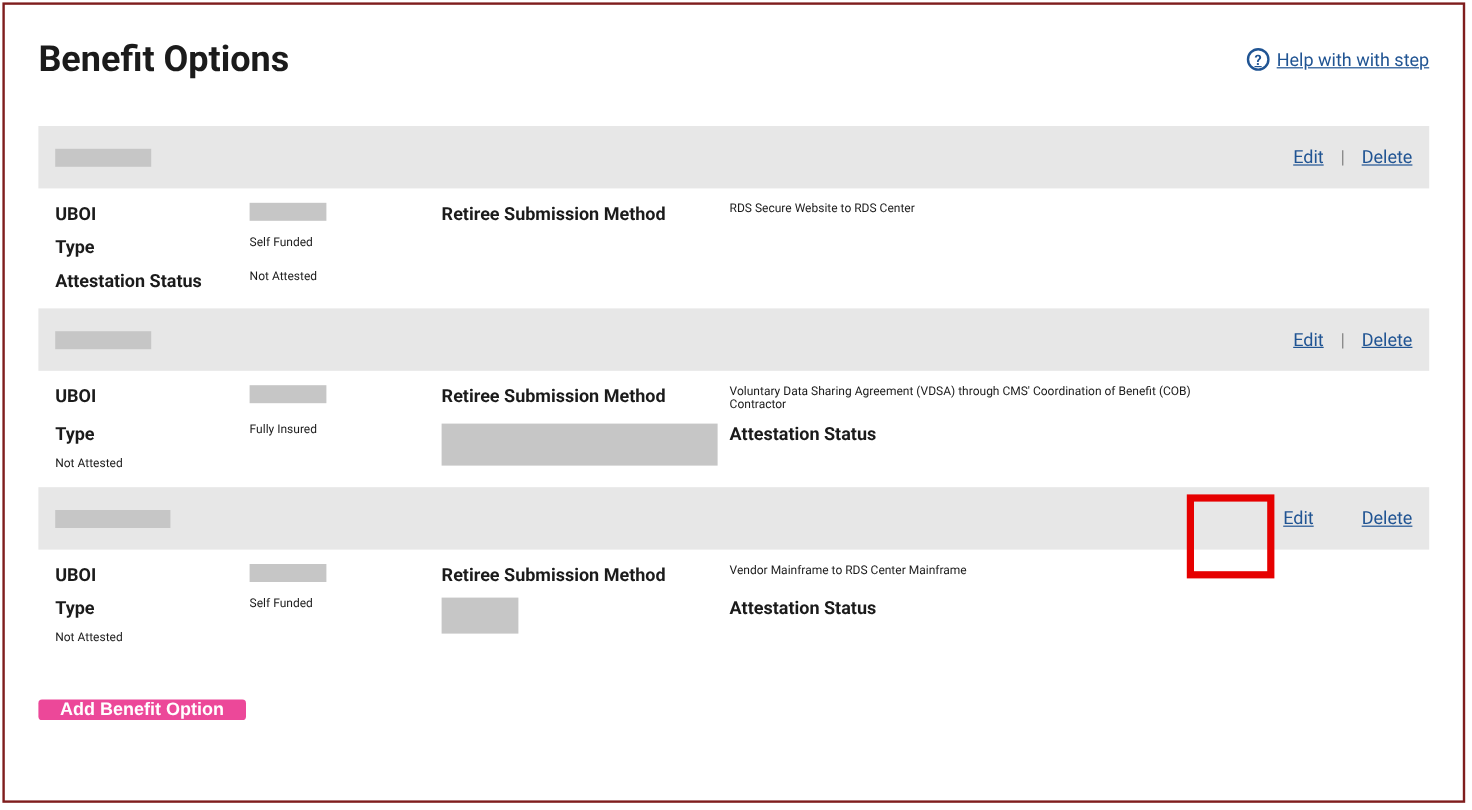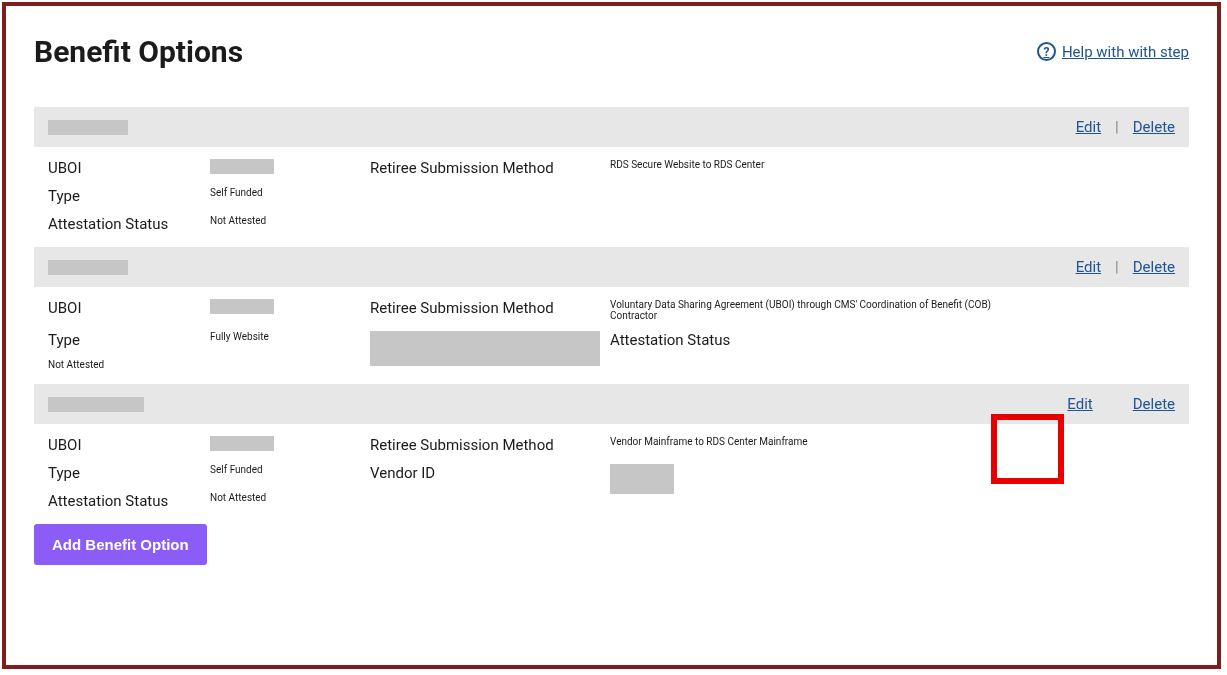--- a/index.html
+++ b/index.html
@@ -3,21 +3,21 @@
   <meta charset="utf-8">
   <style>
     * { box-sizing: border-box; margin: 0; padding: 0; }
     body {
       font-family: -apple-system, BlinkMacSystemFont, "Segoe UI", Roboto, Helvetica, Arial, sans-serif;
       background: #fff;
       color: #1b1b1b;
       padding: 2px;
     }
     .container {
-      border: 4px solid #7f1d1d;
+      border: 2px solid #7f1d1d;
       width: 1219px;
       height: 667px;
       padding: 28px 28px 28px 28px;
       position: relative;
     }
     .header-row {
       display: flex;
       justify-content: space-between;
       align-items: center;
       margin-bottom: 38px;
@@ -44,21 +44,21 @@
       display: flex;
       align-items: center;
       justify-content: center;
       font-size: 12px;
       font-weight: 700;
       color: #205493;
       flex-shrink: 0;
     }
     .option-header {
       background: #e7e7e7;
-      height: 40px;
+      height: 52px;
       display: flex;
       align-items: center;
       padding: 0 14px;
       justify-content: space-between;
     }
     .redact {
       background: #c6c6c6;
       display: inline-block;
     }
     .redact-title { width: 80px; height: 15px; }
@@ -84,37 +84,38 @@
       padding: 12px 14px 14px 14px;
     }
     .grid {
       display: grid;
       grid-template-columns: 162px 160px 240px 1fr;
       row-gap: 10px;
       column-gap: 0px;
       align-items: start;
     }
     .label {
-      font-weight: 400;
+      font-weight: 700;
       font-size: 15px;
       color: #1b1b1b;
     }
     .value {
       font-size: 10px;
       color: #1b1b1b;
     }
     .add-btn {
-      background: #8b5cf6;
+      background: #ec4899;
       color: #fff;
       border: none;
       font-weight: 700;
       font-size: 15px;
-      padding: 12px 18px;
+      padding: 0 18px;
       border-radius: 3px;
       cursor: pointer;
+      margin-top: 32px;
     }
     .highlight-box {
       position: absolute;
       border: 6px solid #e60000;
       pointer-events: none;
     }
   </style>
 </head>
 <body>
 
@@ -163,24 +164,24 @@
       <a class="action-link">Edit</a>
       <span class="divider">|</span>
       <a class="action-link">Delete</a>
     </div>
   </div>
   <div class="option-body">
     <div class="grid">
       <div class="label">UBOI</div>
       <div class="value"><span class="redact redact-val"></span></div>
       <div class="label">Retiree Submission Method</div>
-      <div class="value" style="padding-right:150px;">Voluntary Data Sharing Agreement (UBOI) through CMS' Coordination of Benefit (COB) Contractor</div>
+      <div class="value" style="padding-right:150px;">Voluntary Data Sharing Agreement (VDSA) through CMS' Coordination of Benefit (COB) Contractor</div>
 
       <div class="label">Type</div>
-      <div class="value">Fully Website</div>
+      <div class="value">Fully Insured</div>
       <div class="value" style="grid-row: span 2;"><span class="redact redact-big"></span></div>
 
       <div class="label">Attestation Status</div>
       <div class="value">Not Attested</div>
     </div>
   </div>
 
   
   <div class="option-header">
     <span class="redact redact-title-wide"></span>
@@ -192,21 +193,20 @@
   </div>
   <div class="option-body">
     <div class="grid">
       <div class="label">UBOI</div>
       <div class="value"><span class="redact redact-val"></span></div>
       <div class="label">Retiree Submission Method</div>
       <div class="value">Vendor Mainframe to RDS Center Mainframe</div>
 
       <div class="label">Type</div>
       <div class="value">Self Funded</div>
-      <div class="label">Vendor ID</div>
       <div class="value" style="grid-row: span 2;"><span class="redact redact-med"></span></div>
 
       <div class="label">Attestation Status</div>
       <div class="value">Not Attested</div>
     </div>
   </div>
 
   <button class="add-btn">Add Benefit Option</button>
 
   <div class="highlight-box" style="left:985px; top:408px; width:73px; height:70px;"></div>

